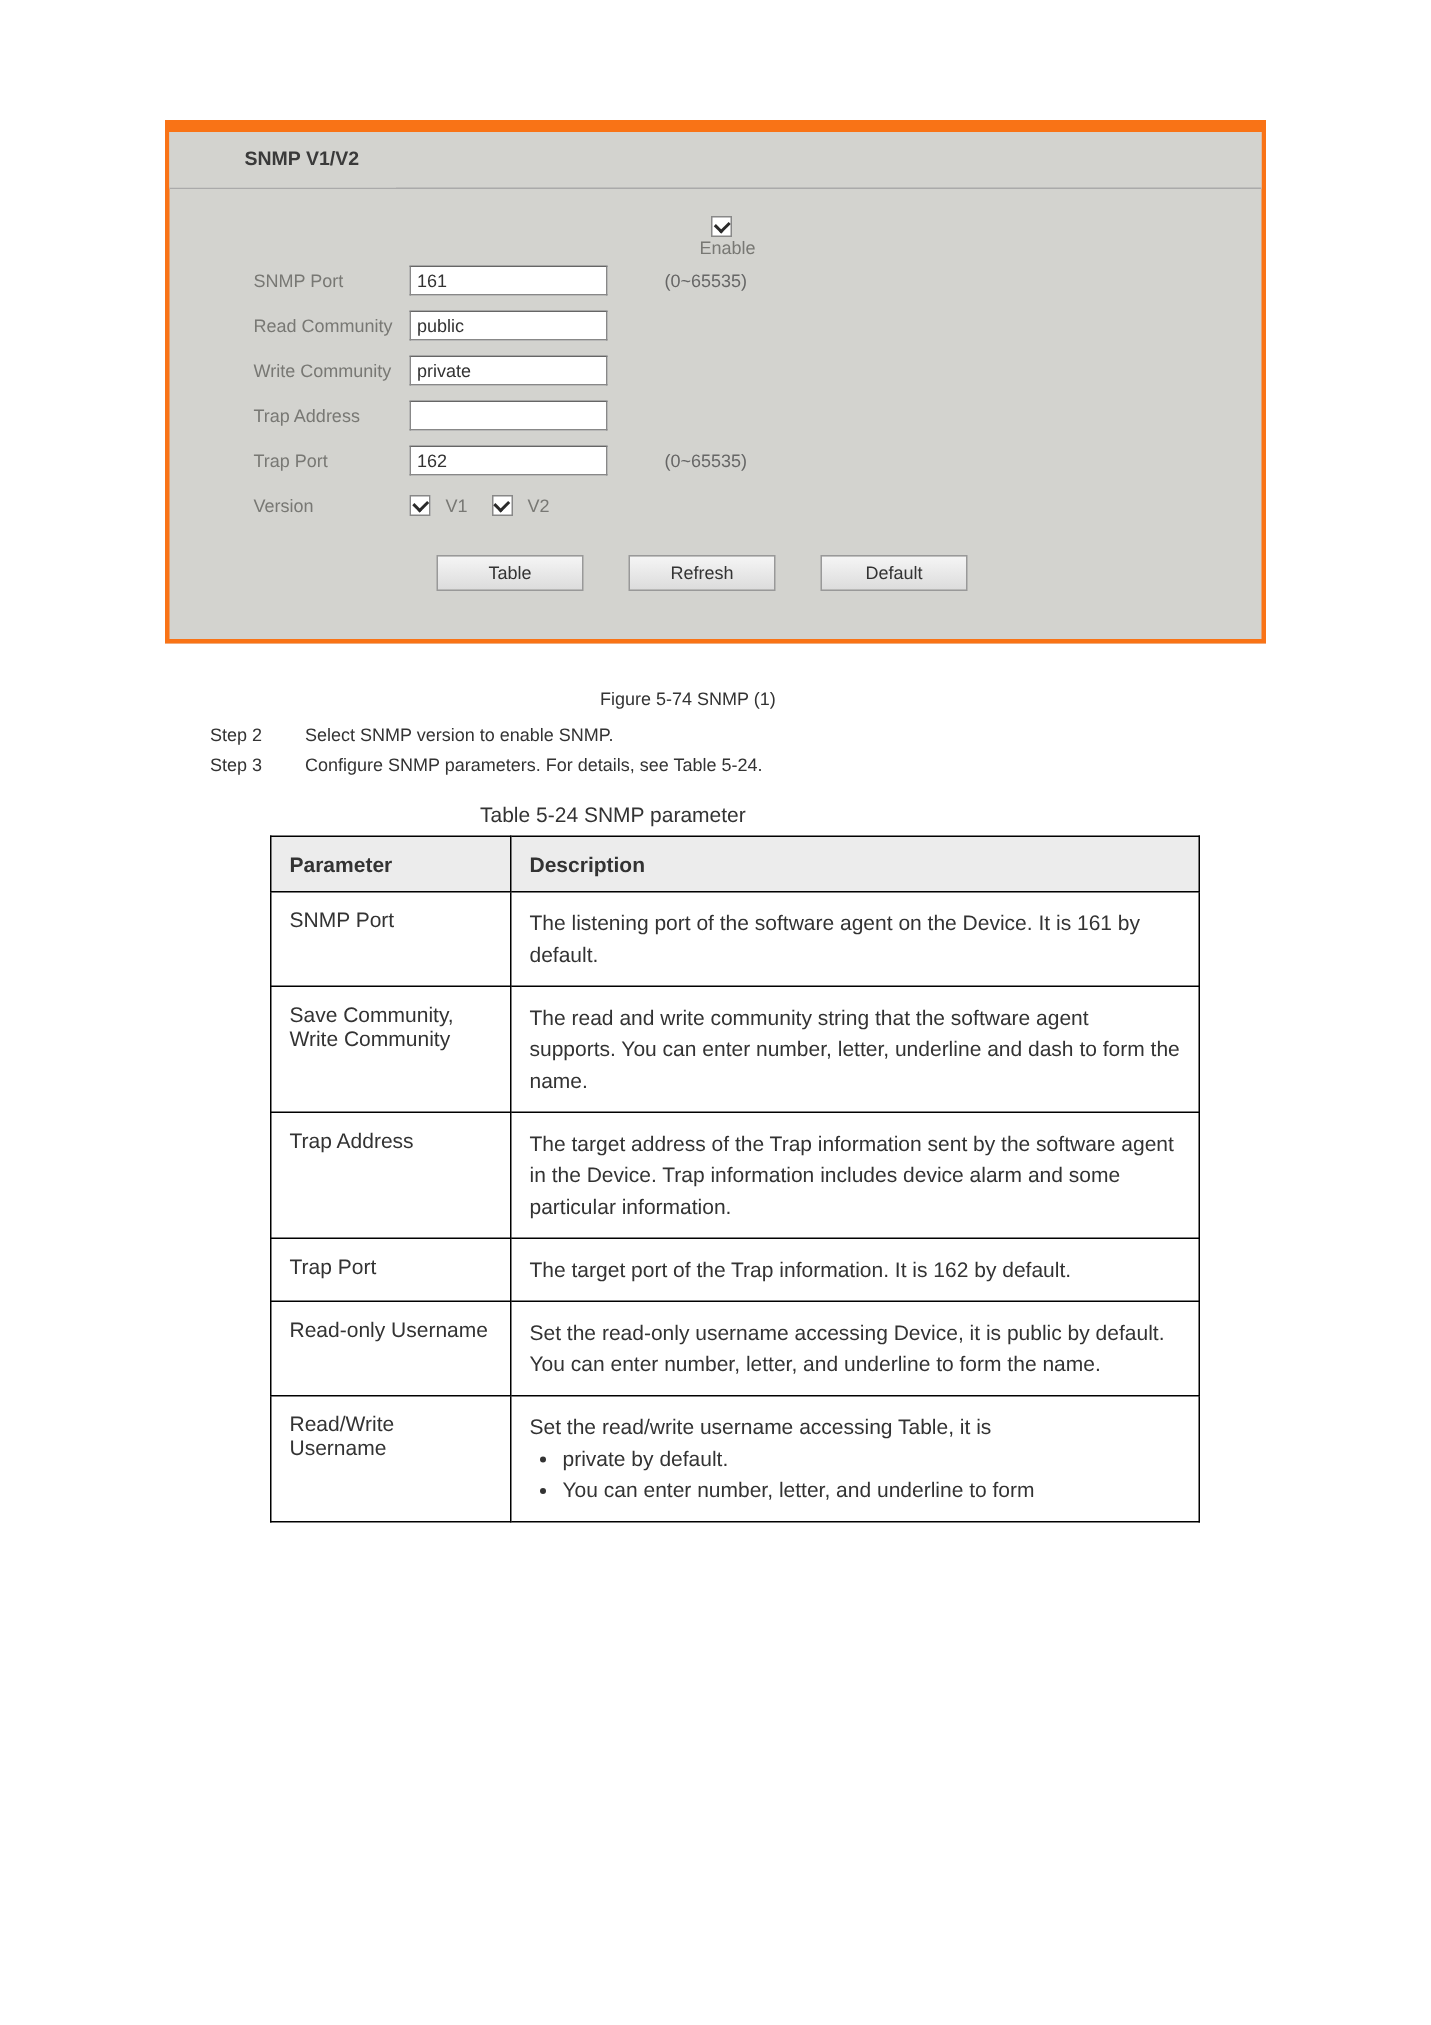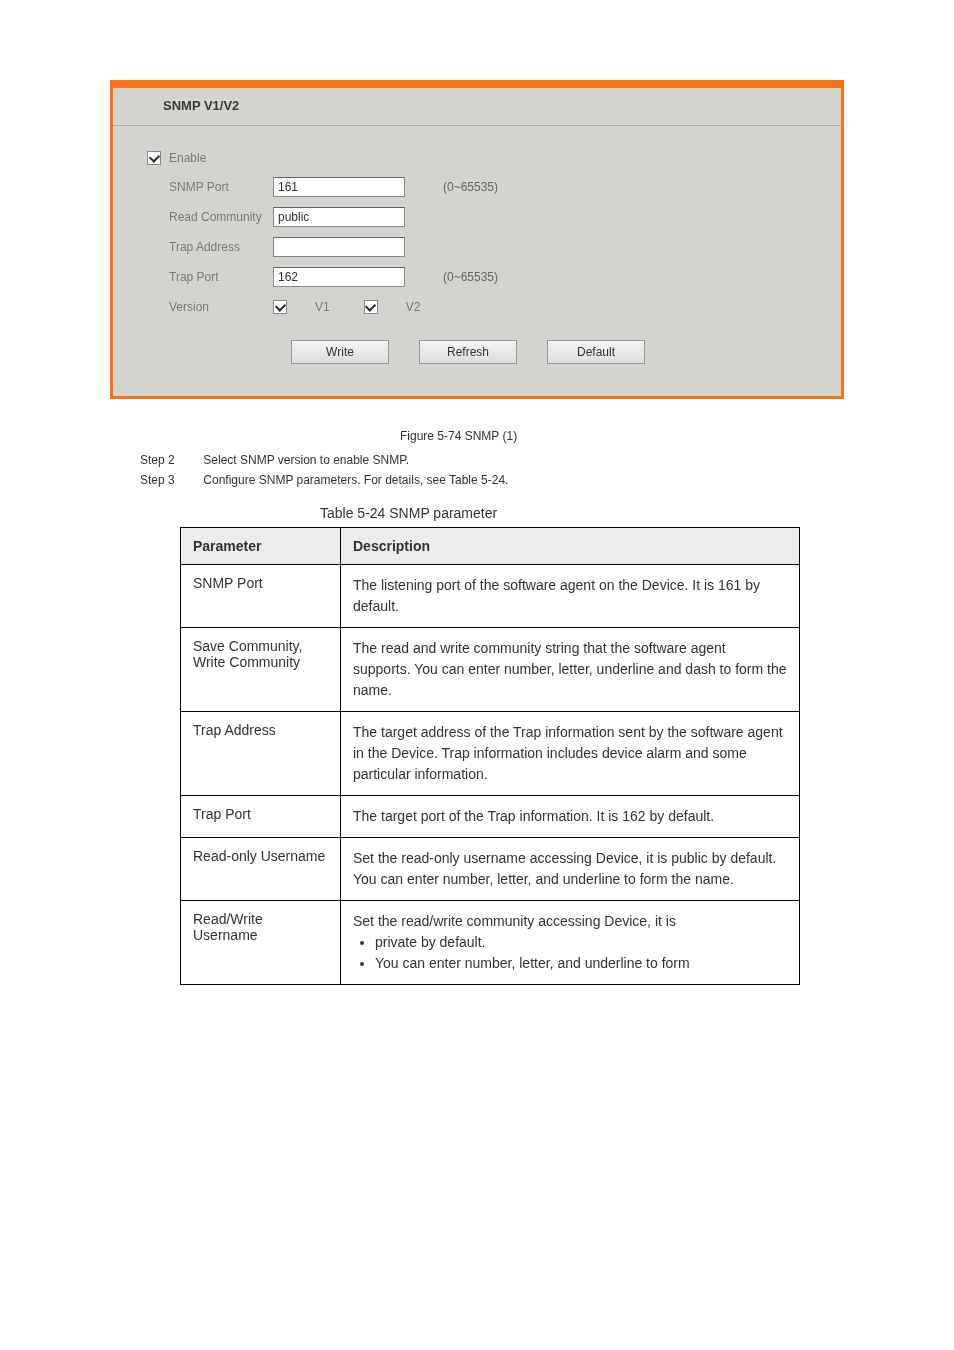--- a/index.html
+++ b/index.html
@@ -38,20 +38,21 @@
   .form-row {
     display: flex;
     align-items: center;
     height: 30px;
   }
   .enable-row {
     display: flex;
     align-items: center;
     height: 28px;
     margin-left: -4px;
+    flex-direction: column;
   }
   .cb-box {
     width: 14px;
     height: 14px;
     border: 1px solid #888;
     background: #fff;
     display: flex;
     align-items: center;
     justify-content: center;
     margin-right: 8px;
@@ -87,21 +88,21 @@
     background: #fff;
   }
   .hint {
     color: #666;
     font-size: 12px;
     margin-left: 2px;
   }
   .version-cbs {
     display: flex;
     align-items: flex-end;
-    gap: 24px;
+    gap: 6px;
   }
   .version-cbs .cb-box { margin-right: 4px; }
   .version-label { color: #787874; font-size: 12px; margin-right: 10px; }
   .button-row {
     display: flex;
     gap: 30px;
     margin-top: 18px;
     margin-left: 140px;
   }
   .btn {
@@ -174,20 +175,24 @@
       <div class="lbl-col">SNMP Port</div>
       <div class="input-col"><input type="text" value="161" style=""></div>
       <div class="hint">(0~65535)</div>
     </div>
 
     <div class="form-row">
       <div class="lbl-col">Read Community</div>
       <div class="input-col"><input type="text" value="public" style=""></div>
     </div>
 
+    <div class="form-row">
+      <div class="lbl-col">Write Community</div>
+      <div class="input-col"><input type="text" value="private" style=""></div>
+    </div>
 
     <div class="form-row">
       <div class="lbl-col">Trap Address</div>
       <div class="input-col"><input type="text" value="" style=""></div>
     </div>
 
     <div class="form-row">
       <div class="lbl-col">Trap Port</div>
       <div class="input-col"><input type="text" value="162" style=""></div>
       <div class="hint">(0~65535)</div>
@@ -201,21 +206,21 @@
           </span>
         <span class="version-label">V1</span>
         <span class="cb-box">
             <span class="cb-tick"></span>
           </span>
         <span class="version-label">V2</span>
       </div>
     </div>
 
     <div class="button-row">
-      <div class="btn">Write</div>
+      <div class="btn">Table</div>
       <div class="btn">Refresh</div>
       <div class="btn">Default</div>
     </div>
 
   </div>
 </div>
 
 <div class="caption-block">
   <div class="fig-caption" style="margin-left:200px;">Figure 5-74 SNMP (1)</div>
   <div class="step-line" style="margin-left:-60px;">
@@ -263,21 +268,21 @@
   <tr>
     <td class="col-p">Read-only Username</td>
     <td>
           <div class="cell-content">Set the read-only username accessing Device, it is public by default. You can enter number, letter, and underline to form the name.</div>
         </td>
   </tr>
   <tr>
     <td class="col-p">Read/Write Username</td>
     <td>
       <div class="cell-content">
-        <span>Set the read/write community accessing Device, it is</span>
+        <span>Set the read/write username accessing Table, it is</span>
         <ul class="plain">
           <li>private by default.</li>
           <li>You can enter number, letter, and underline to form</li>
         </ul>
       </div>
     </td>
   </tr>
 </tbody>
   </table>
 

